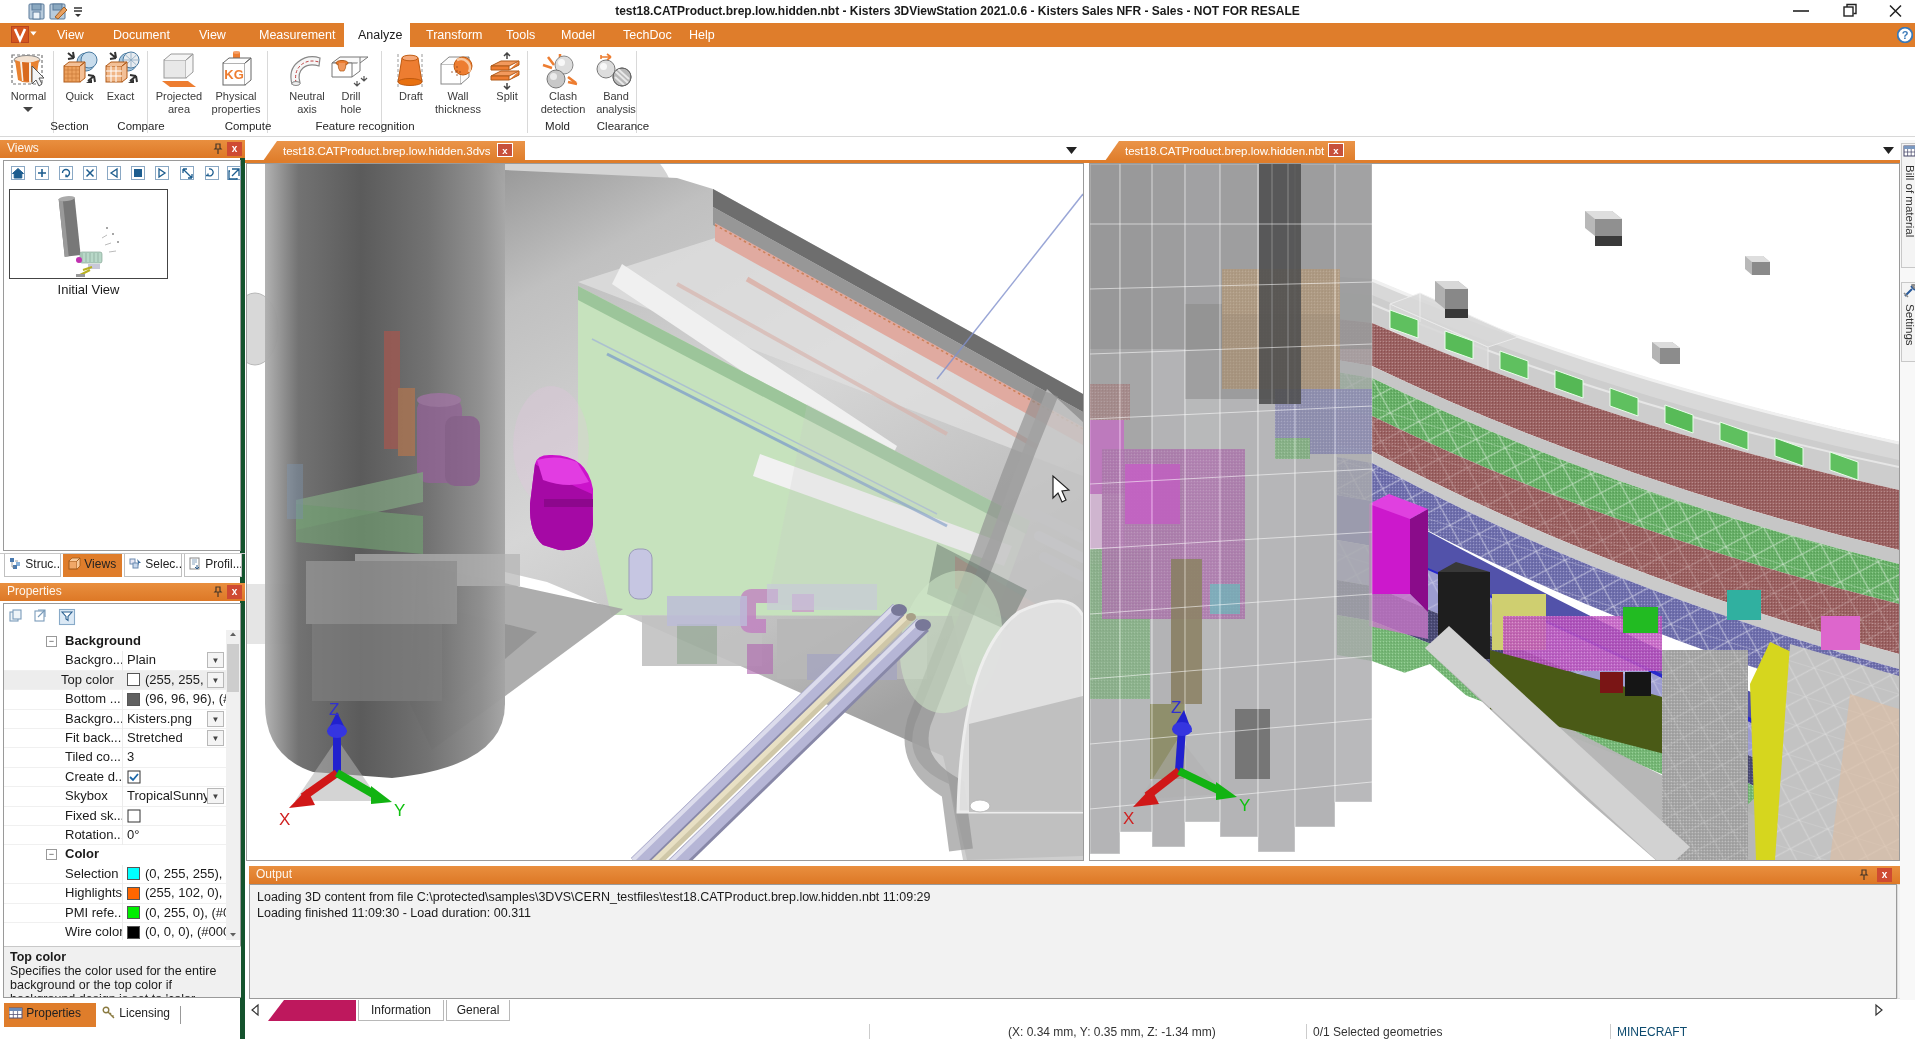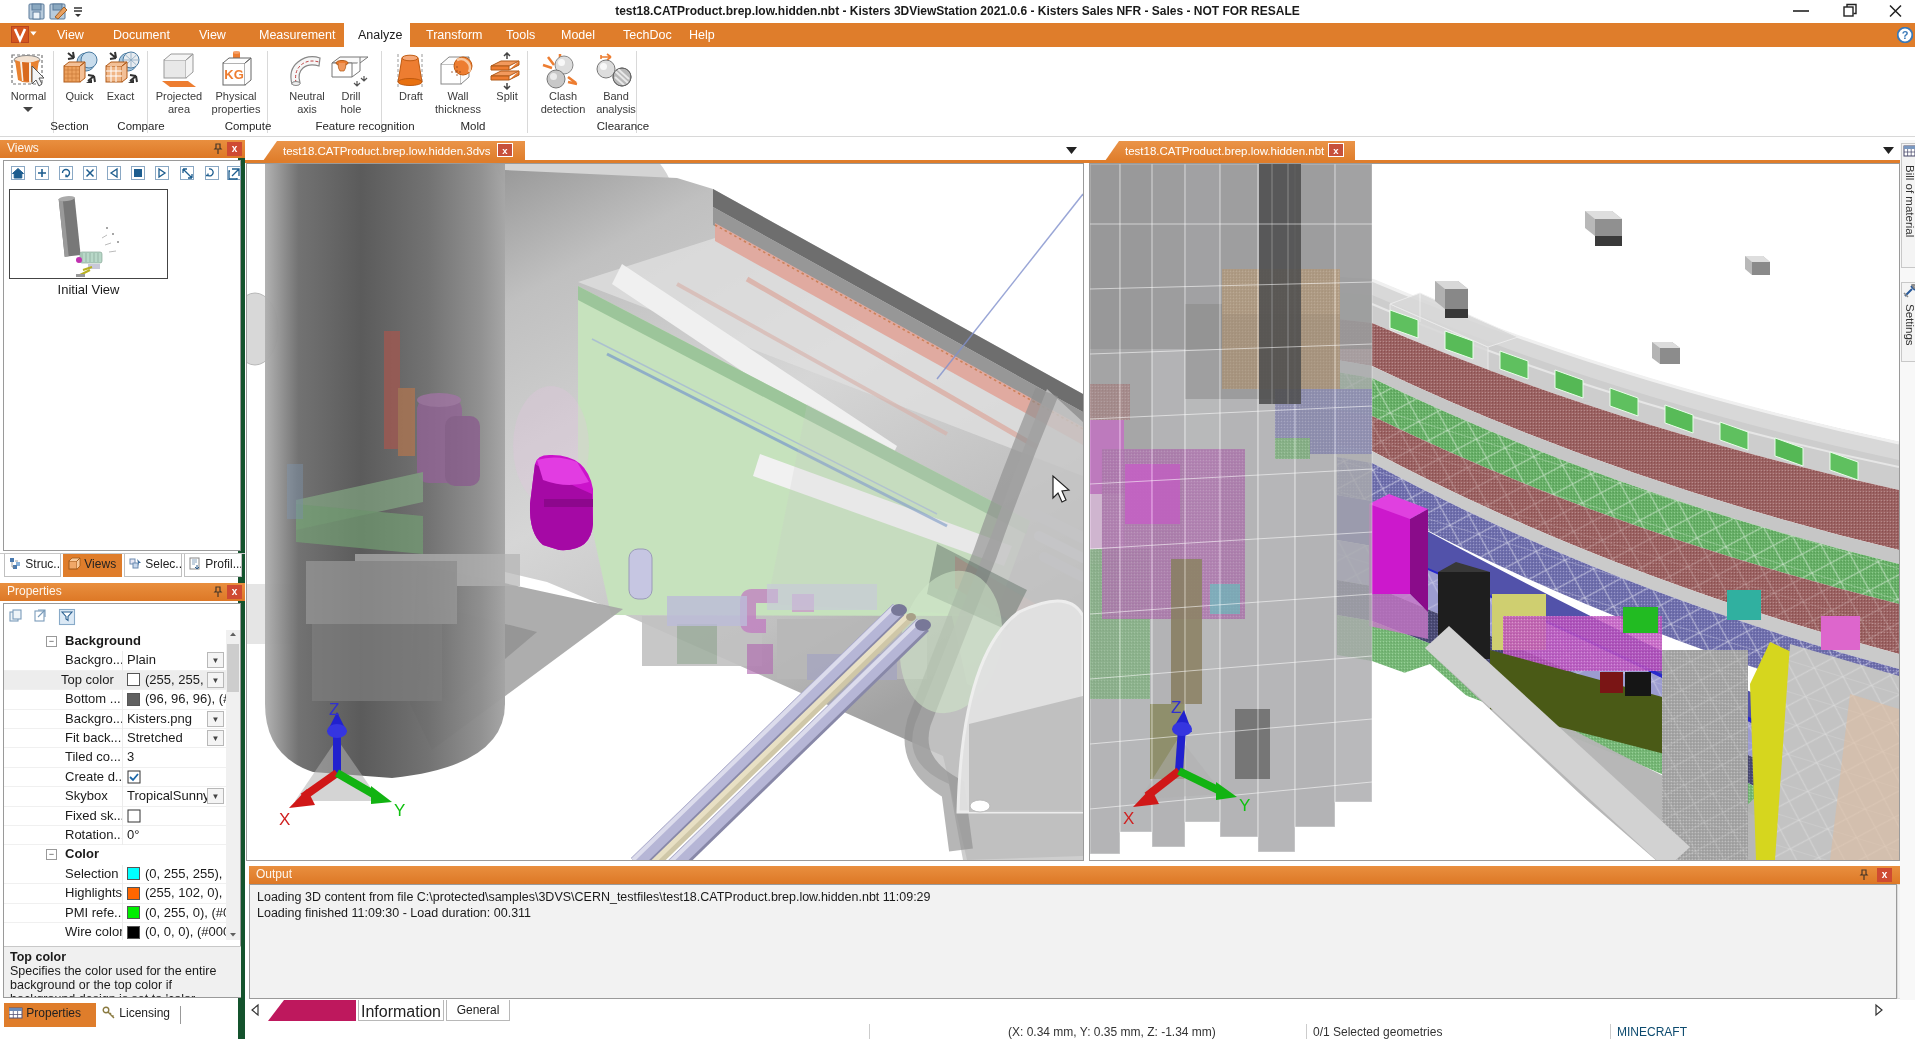--- a/index.html
+++ b/index.html
@@ -164,21 +164,21 @@
     <div class="rlab" style="left:430px;top:43px;width:56px;">Wall<br>thickness</div>
     <svg class="abs" style="left:487px;top:5px" width="40" height="38" viewBox="0 0 40 38">
       <path d="M20,1 v6 m-3,-3 l3,-3 3,3" stroke="#444" stroke-width="1.5" fill="none"></path>
       <path d="M4,14 l10,-5 h18 l-10,5 Z" fill="#f2995c" stroke="#b05a18"></path>
       <path d="M4,14 h18 v4 h-18 Z M22,18 l10,-5 v-4" fill="#ed7d31" stroke="#b05a18"></path>
       <path d="M4,24 l10,-5 h18 l-10,5 Z" fill="#f2995c" stroke="#b05a18"></path>
       <path d="M4,24 h18 v4 h-18 Z M22,28 l10,-5 v-4" fill="#ed7d31" stroke="#b05a18"></path>
       <path d="M20,31 v6 m-3,-3 l3,3 3,-3" stroke="#444" stroke-width="1.5" fill="none"></path>
     </svg>
     <div class="rlab" style="left:485px;top:43px;width:44px;">Split</div>
-    <div class="rgrp" style="left:359px;width:146px;">Mold</div>
+    <div class="rgrp" style="left:383px;width:146px;text-align:right;">Mold</div>
     
     <svg class="abs" style="left:540px;top:4px" width="44" height="40" viewBox="0 0 44 40">
       <path d="M14,14 l-6,-8 M12,17 l-9,-3 M20,12 l0,-9" stroke="#ed7d31" stroke-width="2.5"></path>
       <circle cx="24" cy="14" r="9" fill="#ddd" stroke="#888"></circle>
       <circle cx="21.5" cy="11.5" r="3.5" fill="#fff" opacity=".8"></circle>
       <circle cx="16" cy="28" r="9" fill="#c8c8c8" stroke="#777"></circle>
       <circle cx="13.5" cy="25.5" r="3.5" fill="#f4f4f4" opacity=".8"></circle>
       <path d="M28,26 l8,6 M28,31 l9,2" stroke="#ed7d31" stroke-width="2.5"></path>
     </svg>
     <div class="rlab" style="left:534px;top:43px;width:58px;">Clash<br>detection</div>
@@ -187,21 +187,21 @@
       <circle cx="13" cy="18" r="9" fill="#ddd" stroke="#777"></circle>
       <circle cx="10.5" cy="15.5" r="3.5" fill="#fff" opacity=".8"></circle>
       <circle cx="29" cy="26" r="9" fill="#b8b8b8" stroke="#666"></circle>
       <path d="M22,20 l13,12 M25,18 l11,10 M22,26 l9,8" stroke="#e8e8e8" stroke-width="2"></path>
       <circle cx="29" cy="26" r="9" fill="none" stroke="#666"></circle>
     </svg>
     <div class="rlab" style="left:590px;top:43px;width:52px;">Band<br>analysis</div>
     <div class="rgrp" style="left:527px;width:110px;">Clearance</div>
   </div>
 
-  <div class="abs" id="sidebar" style="left:0;top:140px;width:245px;height:899px;background:#fff;border-right:7px solid #14532d;z-index:5;">
+  <div class="abs" id="sidebar" style="left:0;top:140px;width:245px;height:899px;background:#fff;border-right:5px solid #14532d;z-index:5;">
     <style>
       .ptitle{position:absolute;left:0;width:245px;height:18px;background:linear-gradient(#e98f3f,#dd7826);color:#fdf6ee;font-size:12px;padding:1px 0 0 7px;}
       .pin{position:absolute;width:12px;height:12px;}
       .closebtn{position:absolute;width:15px;height:14px;background:#cf4a32;color:#fff;font-size:10px;font-weight:bold;text-align:center;line-height:14px;}
       .sidetab{position:absolute;top:0;height:23px;border:1px solid #c0c0c0;border-top:none;background:#fff;font-size:12px;color:#222;padding:3px 4px 0 4px;white-space:nowrap;overflow:hidden;}
       .sidetab.sel{background:#df7d2b;border-color:#df7d2b;}
     </style>
 
     <div class="ptitle" style="top:0px;">Views</div>
     <svg class="pin" style="left:212px;top:3px" viewBox="0 0 12 12">
@@ -819,21 +819,21 @@
         </svg>
     </div>
   </div>
 
   <div class="abs" id="bottombars" style="left:0;top:1000px;width:1915px;height:39px;background:#fff;">
 
     <svg class="abs" style="left:250px;top:3px" width="12" height="14">
         <polygon points="8,2 8,12 2,7" fill="none" stroke="#333" stroke-width="1.2"></polygon>
       </svg>
     <div class="abs" style="left:268px;top:0px;width:88px;height:21px;background:#be185d;clip-path:polygon(16px 0,100% 0,100% 100%,0 100%);color:#fff;font-size:12px;text-align:right;padding-top:21px;">Progress</div>
-    <div class="abs" style="left:358px;top:0px;width:86px;height:21px;border:1px solid #b8b8b8;border-top:none;background:#fff;font-size:16px;color:#222;text-align:center;padding-top:3px;">Information</div>
+    <div class="abs" style="left:358px;top:0px;width:86px;height:21px;border:1px solid #b8b8b8;border-top:none;background:#fff;font-size:12px;color:#222;text-align:center;padding-top:3px;">Information</div>
     <div class="abs" style="left:446px;top:0px;width:64px;height:21px;border:1px solid #b8b8b8;border-top:none;background:#fff;font-size:12px;color:#222;text-align:center;padding-top:3px;">General</div>
     <svg class="abs" style="left:1872px;top:3px" width="12" height="14">
         <polygon points="4,2 4,12 10,7" fill="none" stroke="#333" stroke-width="1.2"></polygon>
       </svg>
 
     <div class="abs" style="left:1008px;top:25px;font-size:12px;color:#333;">(X: 0.34 mm, Y: 0.35 mm, Z: -1.34 mm)</div>
     <div class="abs" style="left:1313px;top:25px;font-size:12px;color:#333;">0/1 Selected geometries</div>
     <div class="abs" style="left:1617px;top:25px;font-size:12px;color:#0c4a6e;">MINECRAFT</div>
     <div class="abs" style="left:869px;top:24px;width:1px;height:15px;background:#ccc;"></div>
     <div class="abs" style="left:1306px;top:24px;width:1px;height:15px;background:#ccc;"></div>

